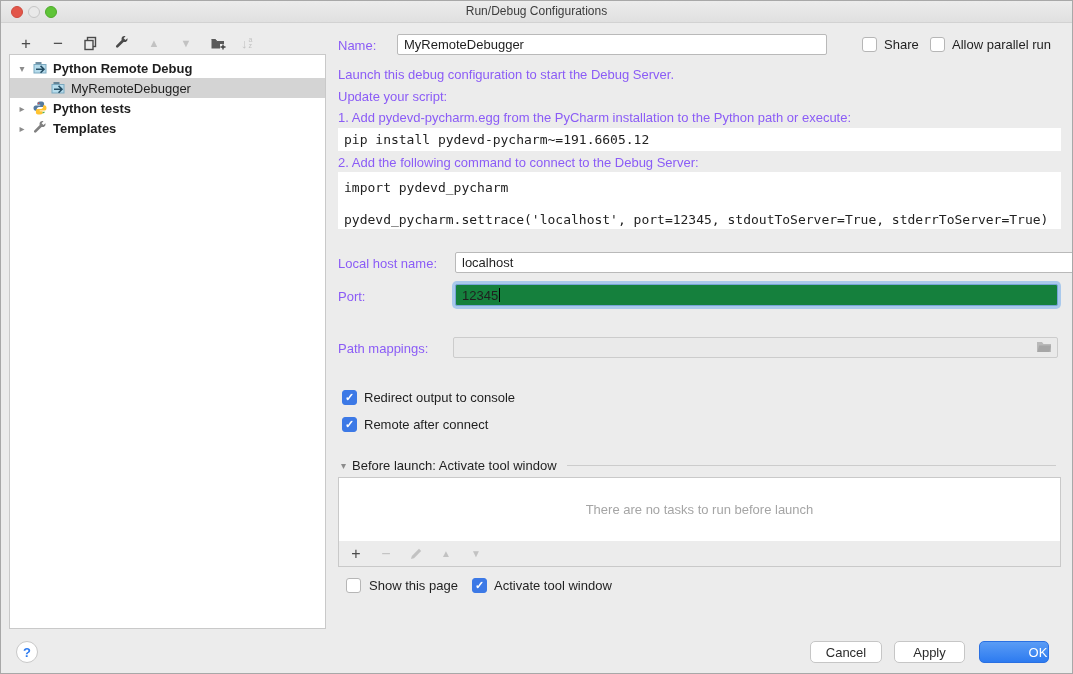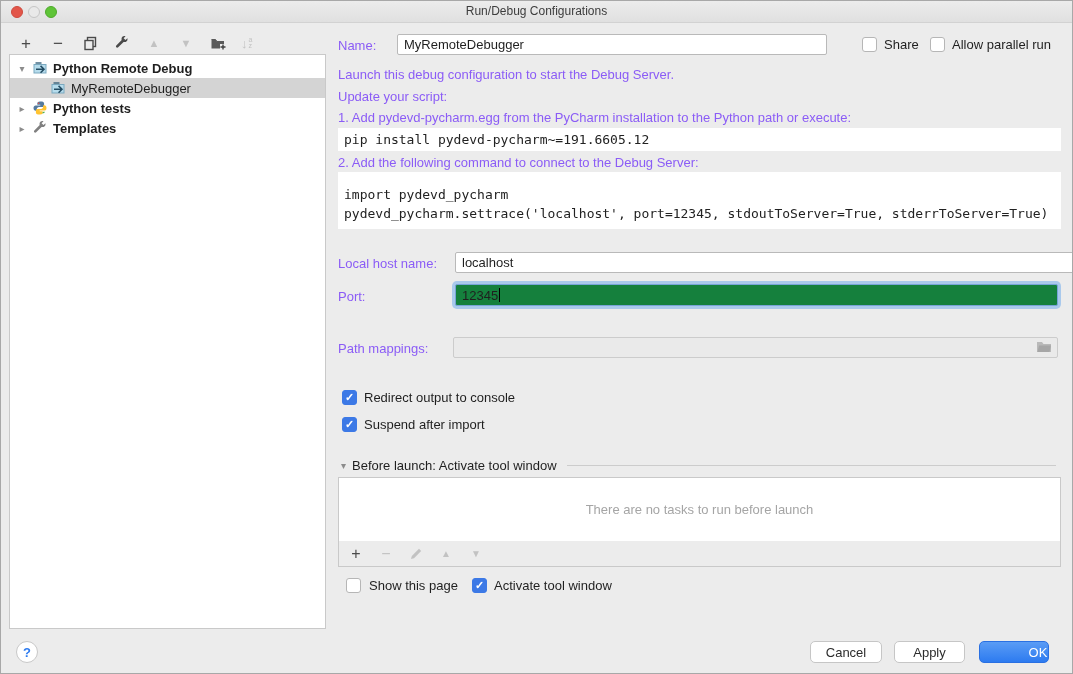--- a/index.html
+++ b/index.html
@@ -186,21 +186,21 @@
   <div class="rp-label" style="left:337px; top:66px;">Launch this debug configuration to start the Debug Server.</div>
   <div class="rp-label" style="left:337px; top:88px;">Update your script:</div>
   <div class="rp-label" style="left:337px; top:109px;">1. Add pydevd-pycharm.egg from the PyCharm installation to the Python path or execute:</div>
 
   <div class="codestrip" style="top:127px; height:23px;">
     <div>pip install pydevd-pycharm~=191.6605.12</div>
   </div>
 
   <div class="rp-label" style="left:337px; top:154px;">2. Add the following command to connect to the Debug Server:</div>
 
-  <div class="codestrip" style="top:171px; height:57px; justify-content:center; padding-top:6px;">
+  <div class="codestrip" style="top:171px; height:57px; justify-content:space-between; padding-top:6px;">
     <div>import pydevd_pycharm</div>
     <div>pydevd_pycharm.settrace('localhost', port=12345, stdoutToServer=True, stderrToServer=True)</div>
   </div>
 
   <div class="rp-label" style="left:337px; top:255px;">Local host name:</div>
   <input class="fld" style="left: 454px; top: 251px; width: 661px;" value="localhost">
 
   <div class="rp-label" style="left:337px; top:288px;">Port:</div>
   <div class="fld-focus" style="left:454px; top:283px; width:603px; height:22px;">
     <span>12345</span>
@@ -216,21 +216,21 @@
         </svg>
     </span>
   </div>
 
   <div class="cb" style="left:341px; top:389px;">
     <span class="cbbox on"></span>
     <span>Redirect output to console</span>
   </div>
   <div class="cb" style="left:341px; top:416px;">
     <span class="cbbox on"></span>
-    <span>Suspend after import</span>
+    <span>Remote after connect</span>
   </div>
 
   <div class="bl-header">
     <span class="bl-tri">▾</span>
     <span>Before launch: Activate tool window</span>
     <span class="bl-line"></span>
   </div>
 
   <div class="tasklist">
     <span>There are no tasks to run before launch</span>

